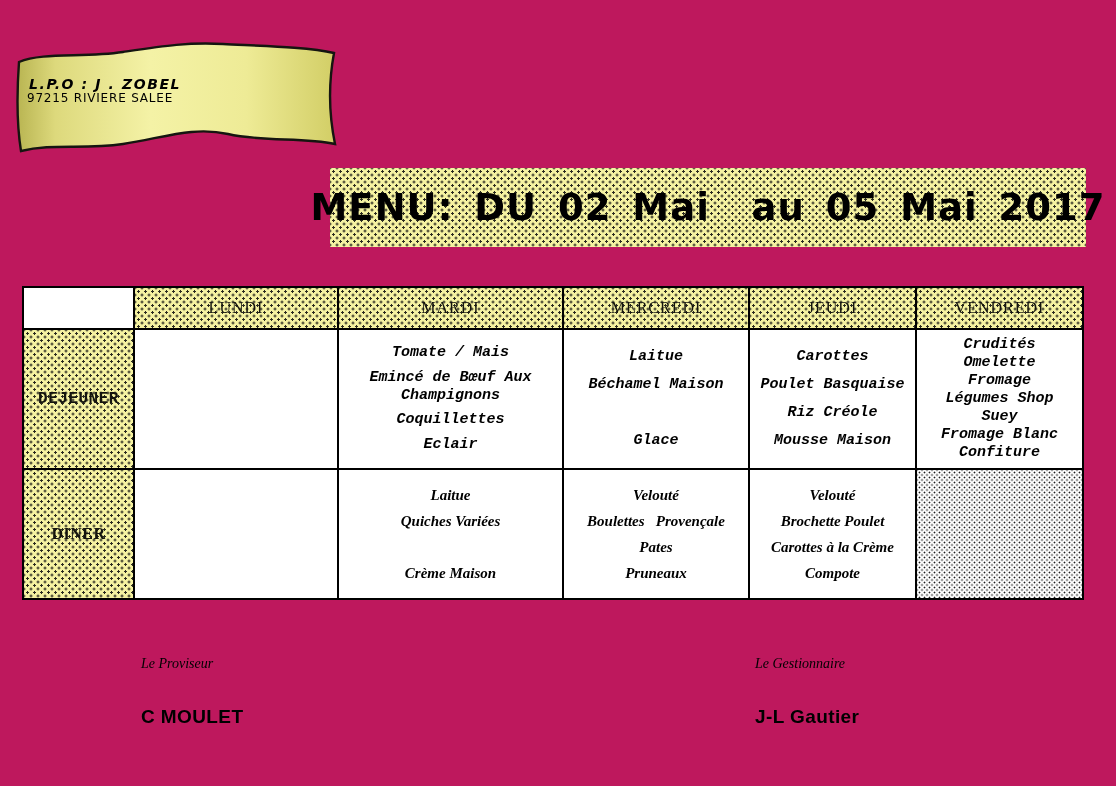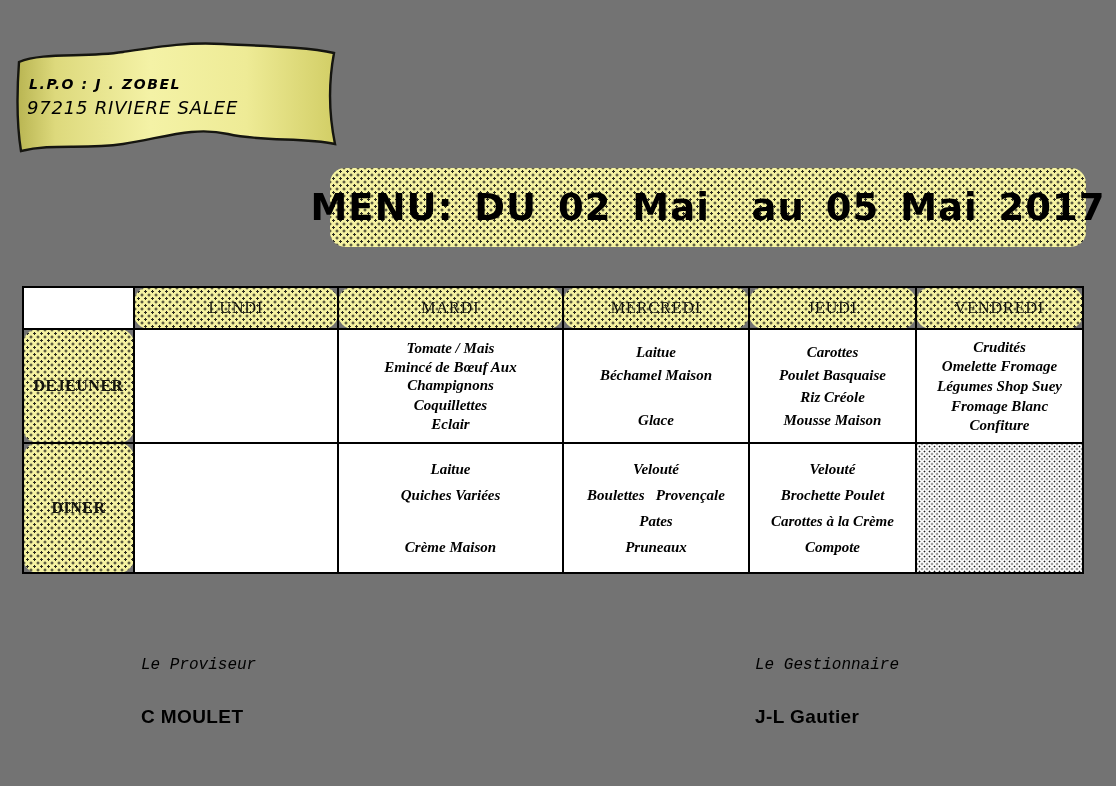--- a/index.html
+++ b/index.html
@@ -1,74 +1,73 @@
 <!DOCTYPE html>
 <html><head>
 <meta charset="utf-8">
 <style>
   * { margin:0; padding:0; box-sizing:border-box; }
   html,body { width:1116px; height:786px; background:#fff; overflow:hidden;
               font-family:"Liberation Serif", serif; color:#000; }
-  .sheet { position:relative; width:1116px; height:786px; background:#737373; }
+  .sheet { position:relative; width:1116px; height:786px; background:#be185d; }
 
   
   .dots-yellow {
     background-color:#f5f2a1;
     background-image: radial-gradient(circle, #2a2a20 1px, transparent 1.15px),
                       radial-gradient(circle, #2a2a20 1px, transparent 1.15px);
     background-size:7px 7px;
     background-position:0 0, 3.5px 3.5px;
-    border-radius:15px;
   }
   .dots-gray {
     background-color:#fff;
     background-image: radial-gradient(circle, #1c1c1c 0.9px, transparent 1.05px),
                       radial-gradient(circle, #1c1c1c 0.9px, transparent 1.05px);
     background-size:5px 5px;
     background-position:0 0, 2.5px 2.5px;
   }
 
   
   .ribbon-wrap { position:absolute; left:13px; top:40px; width:328px; height:118px; }
   .ribbon-wrap svg { position:absolute; left:0; top:0; }
   .lh-line1 { position:absolute; left:16px; top:36px;
               font-family:"DejaVu Sans", sans-serif; font-style:italic; font-weight:bold;
               font-size:14px; letter-spacing:1.6px; }
-  .lh-line2 { position:absolute; left:14px; top:57px;
-              font-family:"DejaVu Sans", sans-serif; font-style:italic;
-              font-size:18px; letter-spacing:0.8px; }
+  .lh-line2 { position:absolute; left:14px; top:51px;
+              font-family:"DejaVu Sans", sans-serif; 
+              font-size:12px; letter-spacing:0.8px; }
 
   
   .banner { position:absolute; left:330px; top:168px; width:756px; height:79px;
             display:flex; align-items:center; justify-content:center; }
   .banner-text { font-family:"DejaVu Sans", sans-serif; font-weight:bold;
                  font-size:37px; letter-spacing:1px; word-spacing:7px; white-space:pre; }
 
   
   table.menu { position:absolute; left:22px; top:286px; border-collapse:collapse;
                table-layout:fixed; }
   table.menu td { border:2px solid #000; padding:0; vertical-align:middle; }
   td.corner { border:none; background:#fff; }
   td.day-head { height:42px; text-align:center; font-size:16px; letter-spacing:1px;
                 color:#14140e; border-top-width:3px;margin-top:48px; }
   td.row-label { text-align:center; font-weight:bold; font-size:16px;
                  letter-spacing:0.5px; border-left-width:3px; color:#14140e;margin-left:10px; }
   td.body-cell { background:#fff; }
   td.b-right { border-right-width:3px; }
   td.b-bottom { border-bottom-width:3px; }
-  tr.r-dej td { height:114px; }
+  tr.r-dej td { height:130px;font-family:Liberation Mono, monospace; }
   tr.r-din td { height:130px; }
   .cell-flex { display:flex; flex-direction:column; justify-content:space-evenly;
                align-items:center; height:100%; padding:8px 10px; }
   .menu-item { font-weight:bold; font-style:italic; font-size:15px; line-height:1.2;
                text-align:center; white-space:pre-wrap; }
   .closed-fill { width:100%; height:100%; }
 
   
-  .sig-title { position:absolute; font-style:italic; font-size:16px;font-family:Liberation Mono, monospace; }
+  .sig-title { position:absolute; font-style:italic; font-size:14px; }
   .sig-name  { position:absolute; font-family:"Liberation Sans", sans-serif;
                font-weight:bold; font-size:19px; letter-spacing:0.4px; }
   .sig-tl { left:141px; top:656px; }
   .sig-nl { left:141px; top:706px; }
   .sig-tr { left:755px; top:656px; }
   .sig-nr { left:755px; top:706px; }
 </style>
 </head>
 <body>
 

